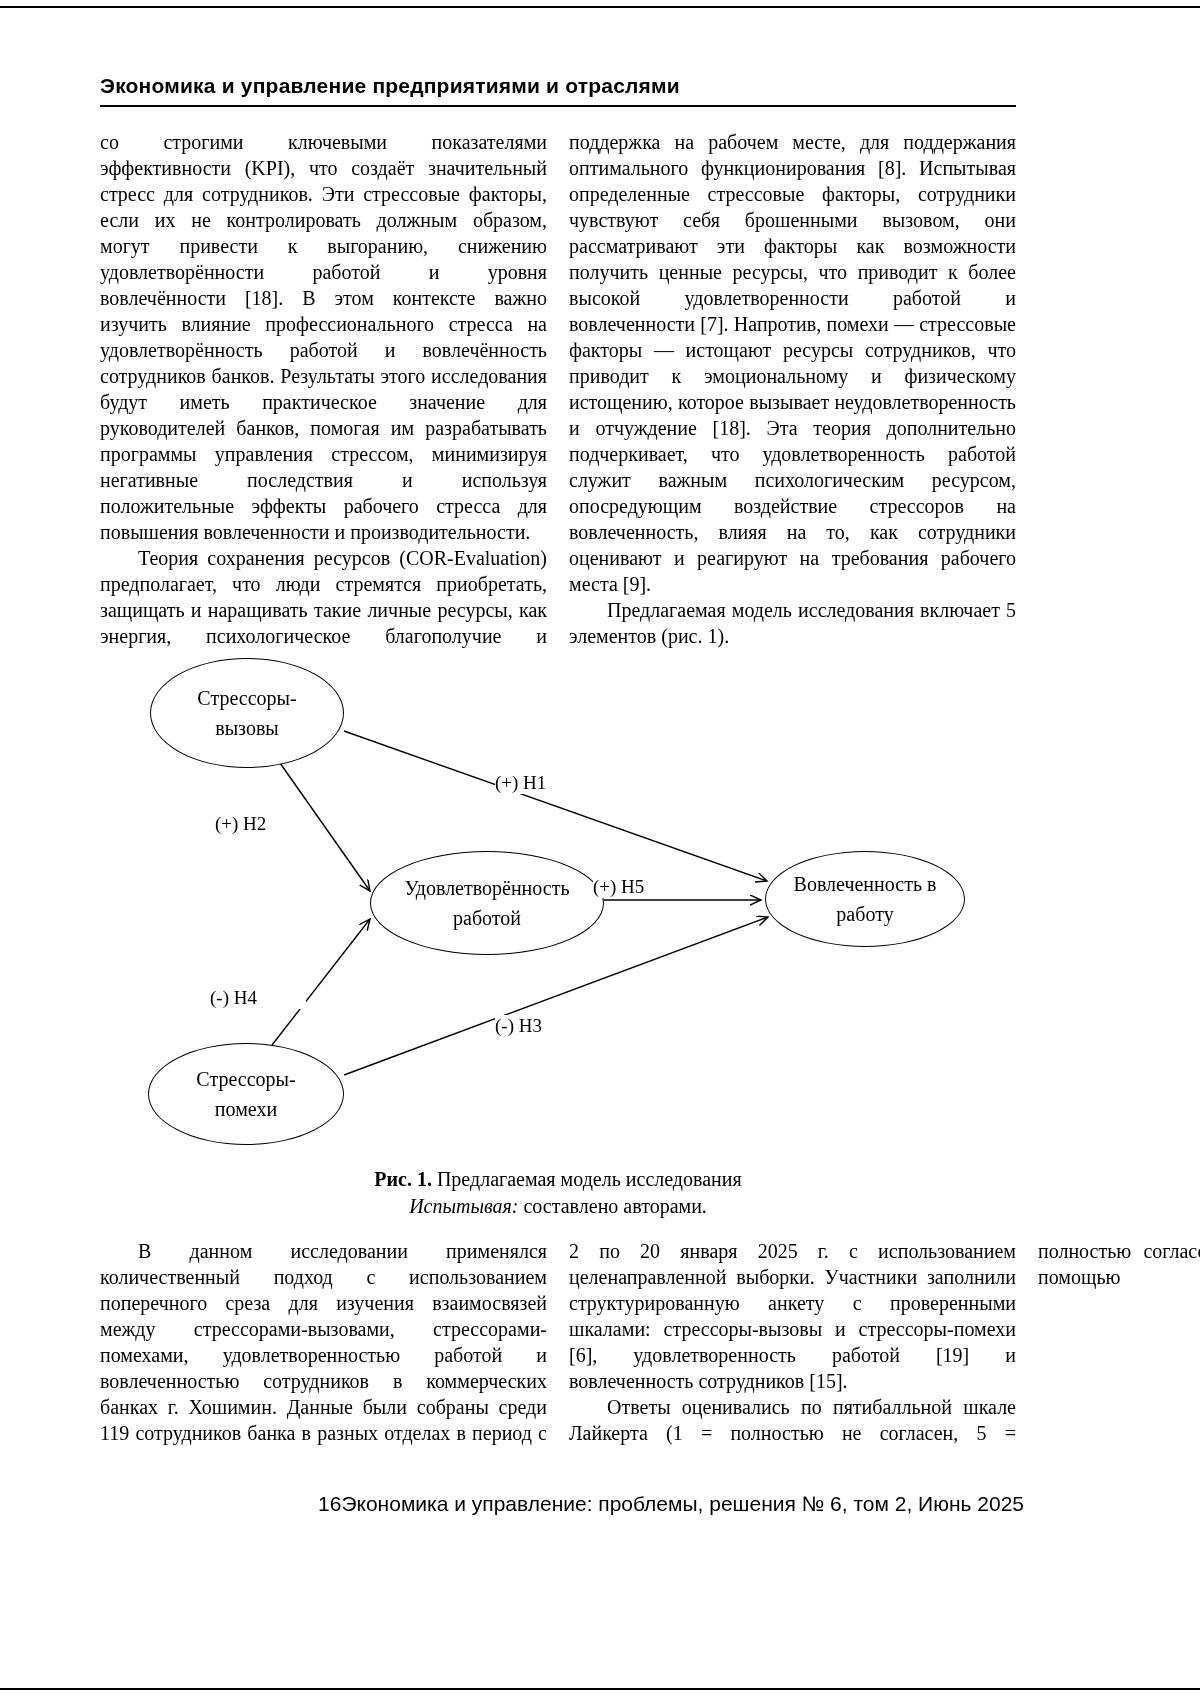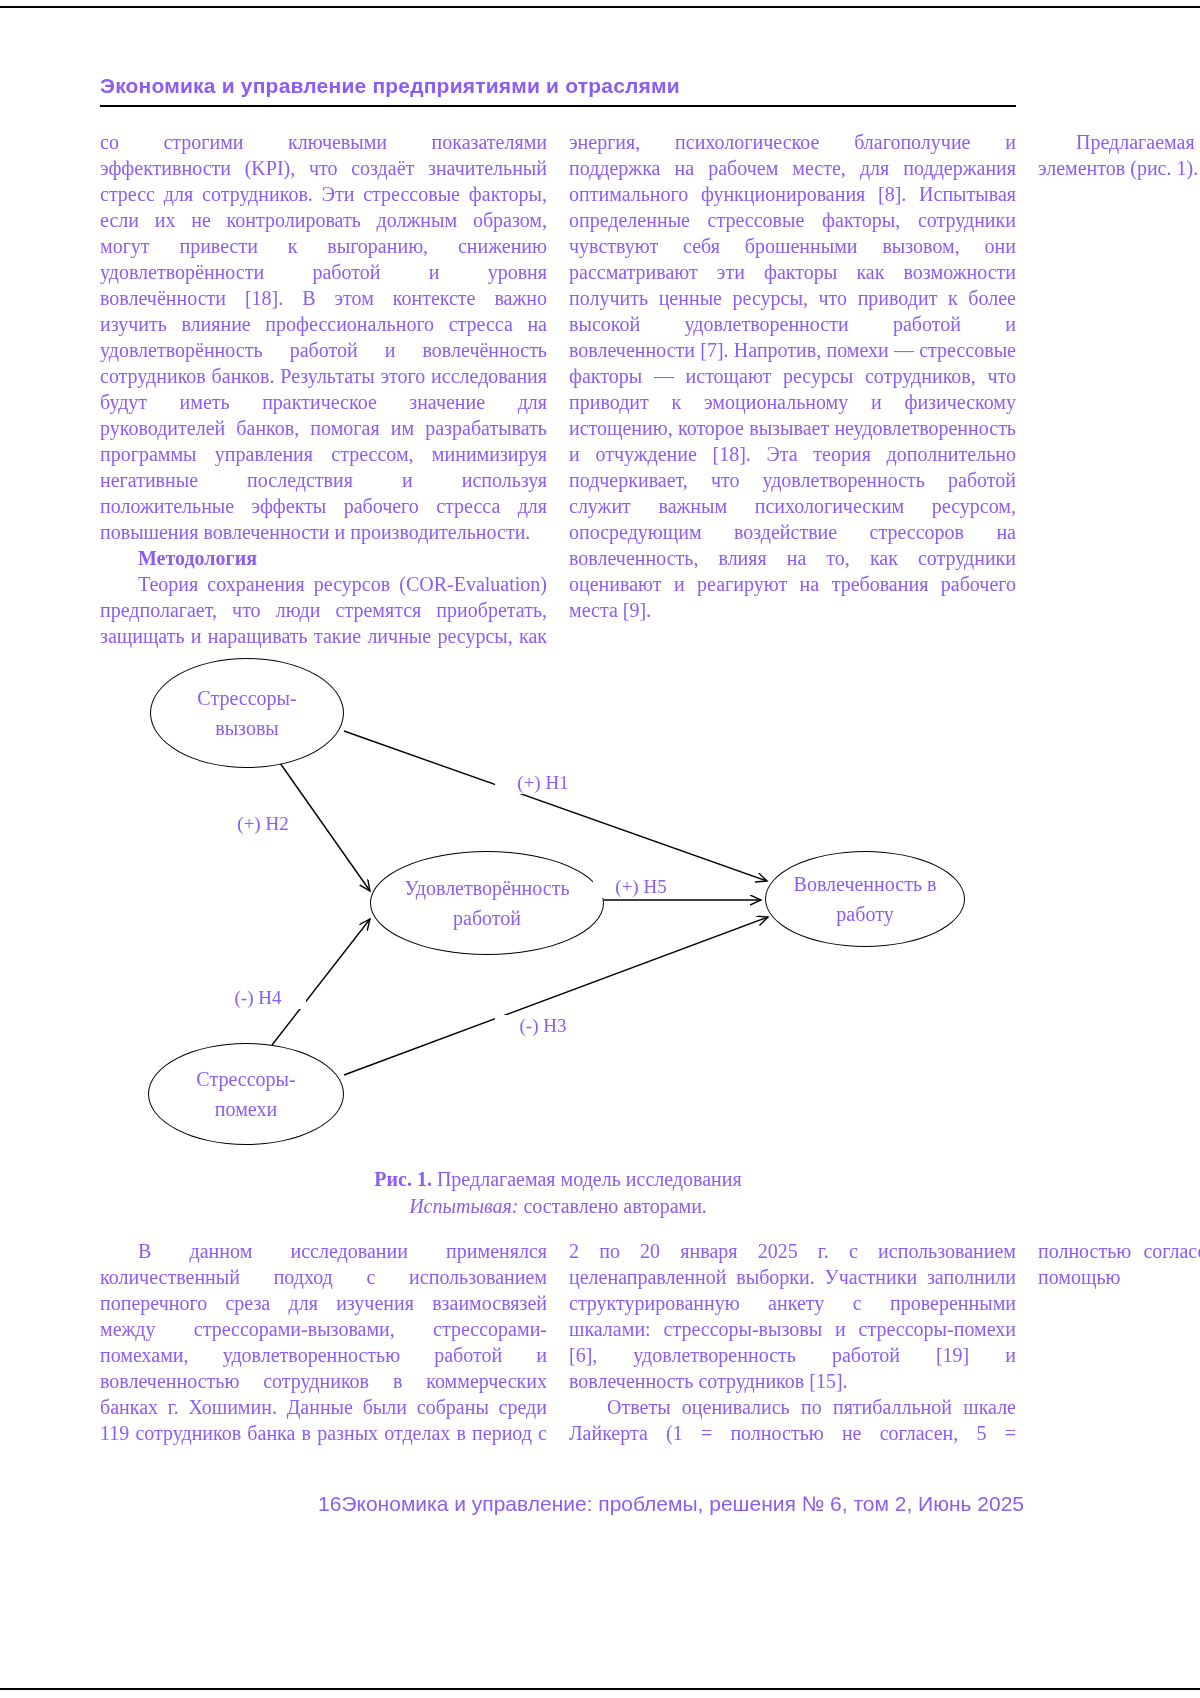--- a/index.html
+++ b/index.html
@@ -4,21 +4,21 @@
 <style>
   * { margin: 0; padding: 0; box-sizing: border-box; }
   html, body { background: #e8e8e8; }
   .page {
     position: relative;
     width: 1200px;
     height: 1698px;
     margin: 0 auto;
     background: #ffffff;
     font-family: "Liberation Serif", serif;
-    color: #8b5cf6;
+    color: #000000;
     overflow: hidden;
   }
   .frame-line { position: absolute; left: 0; width: 1200px; height: 2px; background: #000; }
   .frame-top { top: 6px; }
   .frame-bottom { top: 1688px; }
 
   .content { position: absolute; left: 100px; top: 0; width: 916px; }
 
   .running-head {
     margin-top: 74px;
@@ -60,21 +60,21 @@
     white-space: pre-line;
   }
   .node-challenge   { left: 50px;  top: 7px;   width: 194px; height: 110px; }
   .node-satisfaction{ left: 270px; top: 200px; width: 234px; height: 104px; }
   .node-engagement  { left: 665px; top: 200px; width: 200px; height: 96px;  }
   .node-hindrance   { left: 48px;  top: 392px; width: 196px; height: 102px; }
 
   .edge-label {
     position: absolute;
     width: 96px;
-    text-align: center;
+    text-align: left;
     font-size: 19px;
     background: #fff;
   }
   .label-h2 { left: 115px; top: 162px; }
   .label-h1 { left: 395px; top: 121px; }
   .label-h4 { left: 110px; top: 336px; }
   .label-h3 { left: 395px; top: 364px; }
   .label-h5 { left: 493px; top: 225px; }
 
   .caption { margin-top: 0; text-align: center; font-size: 20px; line-height: 27px; }
@@ -100,21 +100,20 @@
   <div class="frame-line frame-top"></div>
   <div class="frame-line frame-bottom"></div>
 
   <div class="content">
 
     <div class="running-head">Экономика и управление предприятиями и отраслями</div>
     <div class="head-rule"></div>
 
     <div class="two-col block1">
       <p class="para no-indent">со строгими ключевыми показателями эффективности (KPI), что создаёт значительный стресс для сотрудников. Эти стрессовые факторы, если их не контролировать должным образом, могут привести к выгоранию, снижению удовлетворённости работой и уровня вовлечённости [18]. В этом контексте важно изучить влияние профессионального стресса на удовлетворённость работой и вовлечённость сотрудников банков. Результаты этого исследования будут иметь практическое значение для руководителей банков, помогая им разрабатывать программы управления стрессом, минимизируя негативные последствия и используя положительные эффекты рабочего стресса для повышения вовлеченности и производительности.</p>
-      <p class="subhead">Методология</p>
       <p class="para">Теория сохранения ресурсов (COR-Evaluation) предполагает, что люди стремятся приобретать, защищать и наращивать такие личные ресурсы, как энергия, психологическое благополучие и поддержка на рабочем месте, для поддержания оптимального функционирования [8]. Испытывая определенные стрессовые факторы, сотрудники чувствуют себя брошенными вызовом, они рассматривают эти факторы как возможности получить ценные ресурсы, что приводит к более высокой удовлетворенности работой и вовлеченности [7]. Напротив, помехи — стрессовые факторы — истощают ресурсы сотрудников, что приводит к эмоциональному и физическому истощению, которое вызывает неудовлетворенность и отчуждение [18]. Эта теория дополнительно подчеркивает, что удовлетворенность работой служит важным психологическим ресурсом, опосредующим воздействие стрессоров на вовлеченность, влияя на то, как сотрудники оценивают и реагируют на требования рабочего места [9].</p>
       <p class="para">Предлагаемая модель исследования включает 5 элементов (рис. 1).</p>
     </div>
 
     <div class="figure">
       <svg width="916" height="515" viewBox="0 0 916 515">
         <defs>
           <marker id="arrow" markerWidth="14" markerHeight="12" refX="11" refY="5" orient="auto" markerUnits="userSpaceOnUse">
             <path d="M0,0 L11,5 L0,10" fill="none" stroke="#000" stroke-width="1.4"></path>
           </marker>

